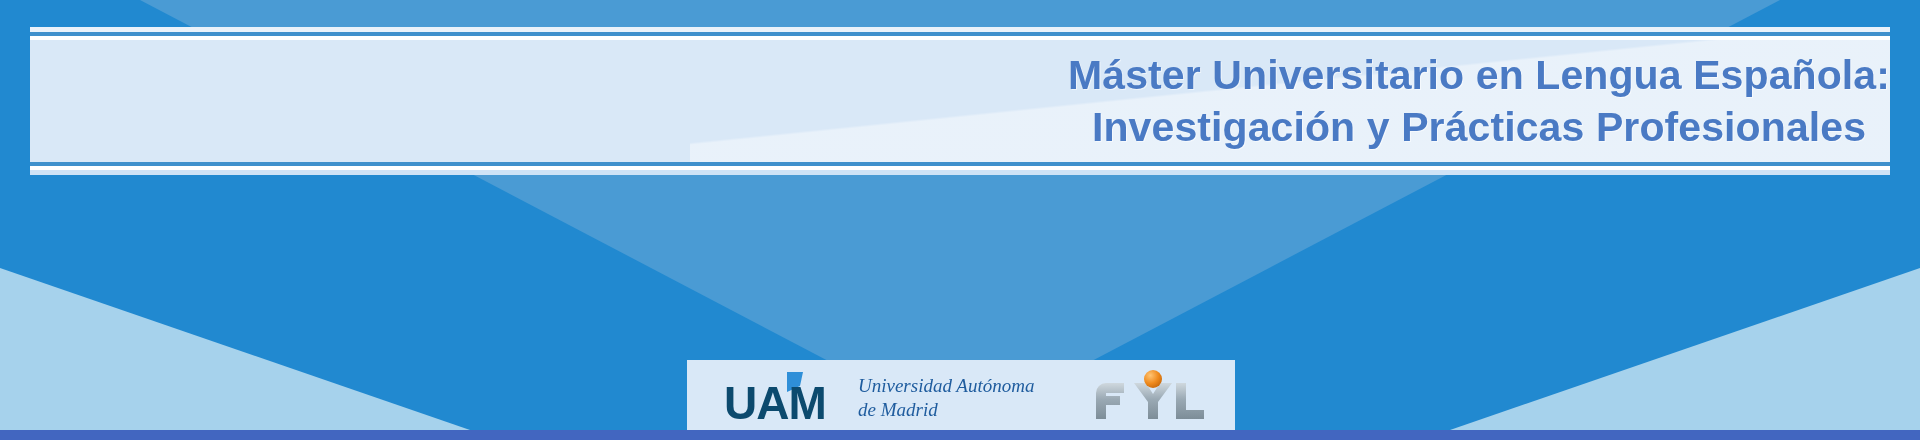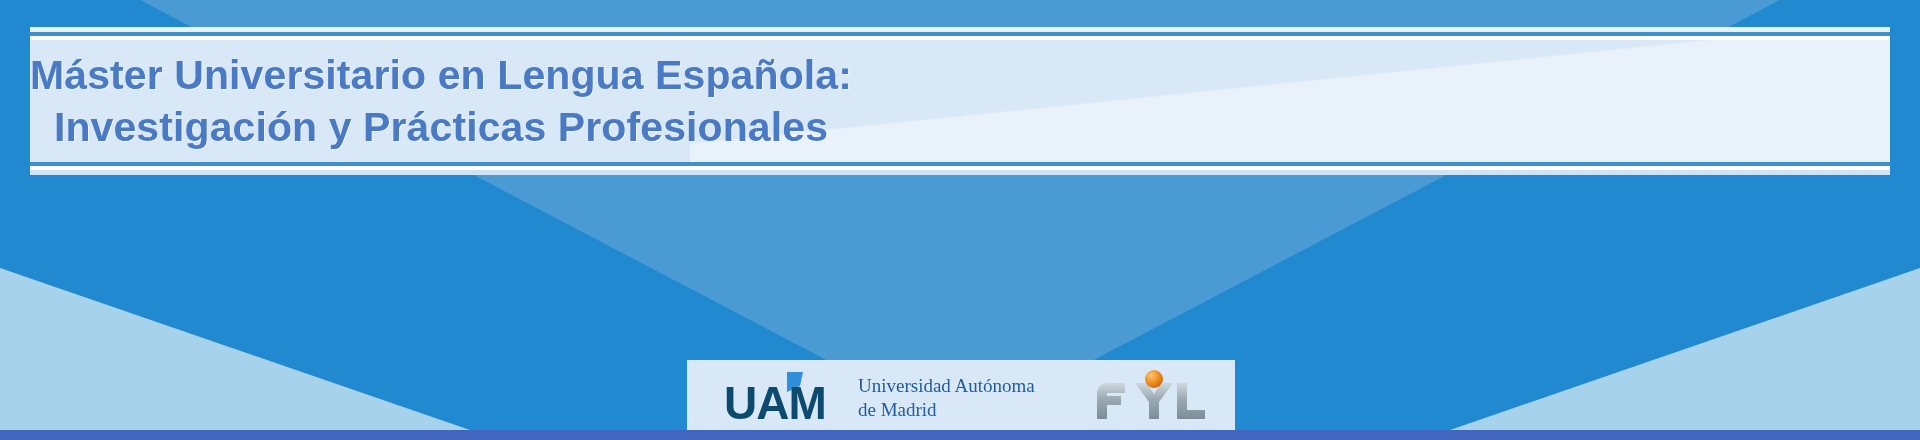--- a/index.html
+++ b/index.html
@@ -74,21 +74,21 @@
   }
   .title-body {
     position: absolute;
     left: 0;
     top: 13px;
     width: 100%;
     height: 122px;
     background: #d9e8f7;
     display: flex;
     align-items: center;
-    justify-content: flex-start;
+    justify-content: flex-end;
     overflow: hidden;
   }
   .title-body::after {
     content: "";
     position: absolute;
     right: 0;
     top: 0;
     width: 1200px;
     height: 122px;
     background: linear-gradient(to bottom right, rgba(255,255,255,0) 42%, rgba(255,255,255,.42) 43%, rgba(255,255,255,.42) 100%);
@@ -157,20 +157,21 @@
     letter-spacing: -1px;
     line-height: 1;
   }
   .uam-wordmark {
     margin-left: 10px;
     font-family: "Liberation Serif", "DejaVu Serif", serif;
     font-size: 19px;
     line-height: 1.22;
     color: #1f5c9e;
     white-space: pre-line;
+    font-style: italic;
   }
   .logo-fyl {
     margin-left: 60px;
     width: 112px;
     height: 58px;
   }
 
   
   .sr {
     position: absolute;

